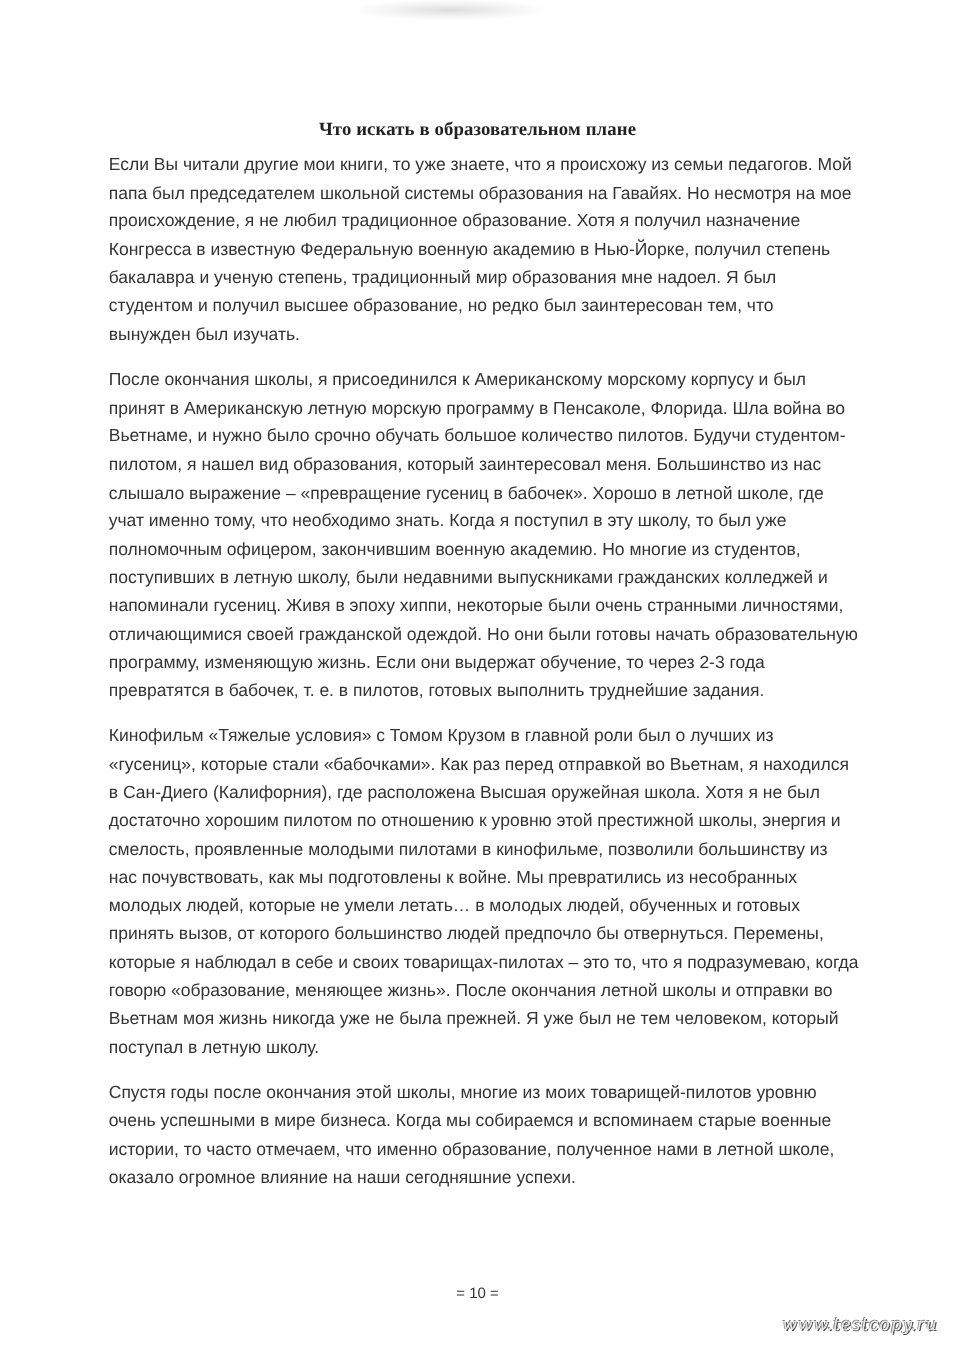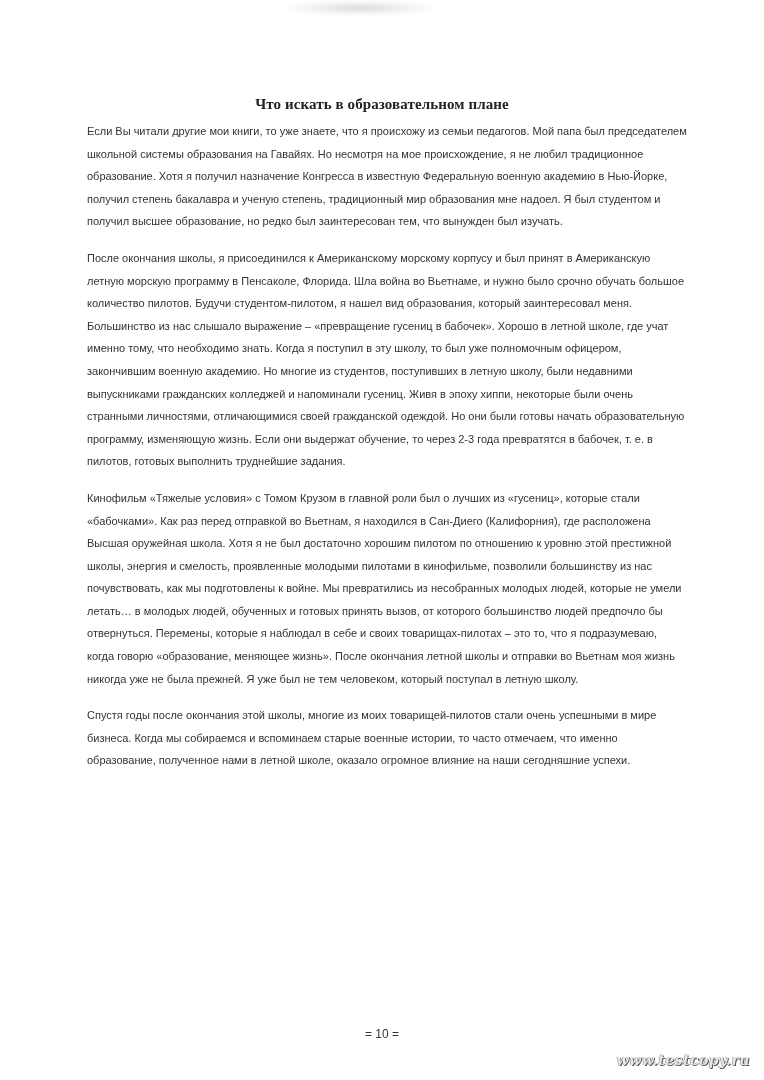--- a/index.html
+++ b/index.html
@@ -19,52 +19,52 @@
       text-align: center;
       font-family: "Liberation Serif", serif;
       font-weight: bold;
       font-size: 15px;
       color: #222;
       letter-spacing: 0.1px;
     }
     .content {
       position: absolute; top: 120px; left: 87px; width: 600px;
       font-family: "Liberation Sans", sans-serif;
-      font-size: 11px;
+      font-size: 14px;
       line-height: 22.6px;
       color: #333;
     }
     .content p { margin: 0 0 14px 0; }
     .page-number {
       position: absolute; top: 1027px; left: 0; width: 764px;
       text-align: center;
       font-family: "Liberation Sans", sans-serif;
       font-size: 12px;
       color: #333;
     }
     .watermark {
       position: absolute; top: 1052px; right: 14px;
       font-family: "DejaVu Serif", serif;
       font-style: italic;
-      font-weight: bold;
+      font-weight: normal;
       font-size: 14px;
       color: #e8e8e8;
       letter-spacing: 0.5px;
       text-shadow: 1px 1px 0 #555, -0.5px -0.5px 0 #777;
     }
   </style>
 </head>
 <body>
 
 <div class="scan-smudge"></div>
 
 <h1 class="title">Что искать в образовательном плане</h1>
 
 <div class="content">
   <p>Если Вы читали другие мои книги, то уже знаете, что я происхожу из семьи педагогов. Мой папа был председателем школьной системы образования на Гавайях. Но несмотря на мое происхождение, я не любил традиционное образование. Хотя я получил назначение Конгресса в известную Федеральную военную академию в Нью-Йорке, получил степень бакалавра и ученую степень, традиционный мир образования мне надоел. Я был студентом и получил высшее образование, но редко был заинтересован тем, что вынужден был изучать.</p>
   <p>После окончания школы, я присоединился к Американскому морскому корпусу и был принят в Американскую летную морскую программу в Пенсаколе, Флорида. Шла война во Вьетнаме, и нужно было срочно обучать большое количество пилотов. Будучи студентом-пилотом, я нашел вид образования, который заинтересовал меня. Большинство из нас слышало выражение – «превращение гусениц в бабочек». Хорошо в летной школе, где учат именно тому, что необходимо знать. Когда я поступил в эту школу, то был уже полномочным офицером, закончившим военную академию. Но многие из студентов, поступивших в летную школу, были недавними выпускниками гражданских колледжей и напоминали гусениц. Живя в эпоху хиппи, некоторые были очень странными личностями, отличающимися своей гражданской одеждой. Но они были готовы начать образовательную программу, изменяющую жизнь. Если они выдержат обучение, то через 2-3 года превратятся в бабочек, т. е. в пилотов, готовых выполнить труднейшие задания.</p>
   <p>Кинофильм «Тяжелые условия» с Томом Крузом в главной роли был о лучших из «гусениц», которые стали «бабочками». Как раз перед отправкой во Вьетнам, я находился в Сан-Диего (Калифорния), где расположена Высшая оружейная школа. Хотя я не был достаточно хорошим пилотом по отношению к уровню этой престижной школы, энергия и смелость, проявленные молодыми пилотами в кинофильме, позволили большинству из нас почувствовать, как мы подготовлены к войне. Мы превратились из несобранных молодых людей, которые не умели летать… в молодых людей, обученных и готовых принять вызов, от которого большинство людей предпочло бы отвернуться. Перемены, которые я наблюдал в себе и своих товарищах-пилотах – это то, что я подразумеваю, когда говорю «образование, меняющее жизнь». После окончания летной школы и отправки во Вьетнам моя жизнь никогда уже не была прежней. Я уже был не тем человеком, который поступал в летную школу.</p>
-  <p>Спустя годы после окончания этой школы, многие из моих товарищей-пилотов стали очень успешными в мире бизнеса. Когда мы собираемся и вспоминаем старые военные истории, то часто отмечаем, что именно образование, полученное нами в летной школе, оказало огромное влияние на наши сегодняшние успехи.</p>
+  <p>Спустя годы после окончания этой школы, многие из моих товарищей-пилотов уровню очень успешными в мире бизнеса. Когда мы собираемся и вспоминаем старые военные истории, то часто отмечаем, что именно образование, полученное нами в летной школе, оказало огромное влияние на наши сегодняшние успехи.</p>
 </div>
 
 <div class="page-number">= 10 =</div>
 
 <div class="watermark">www.testcopy.ru</div>
 
 </body></html>

